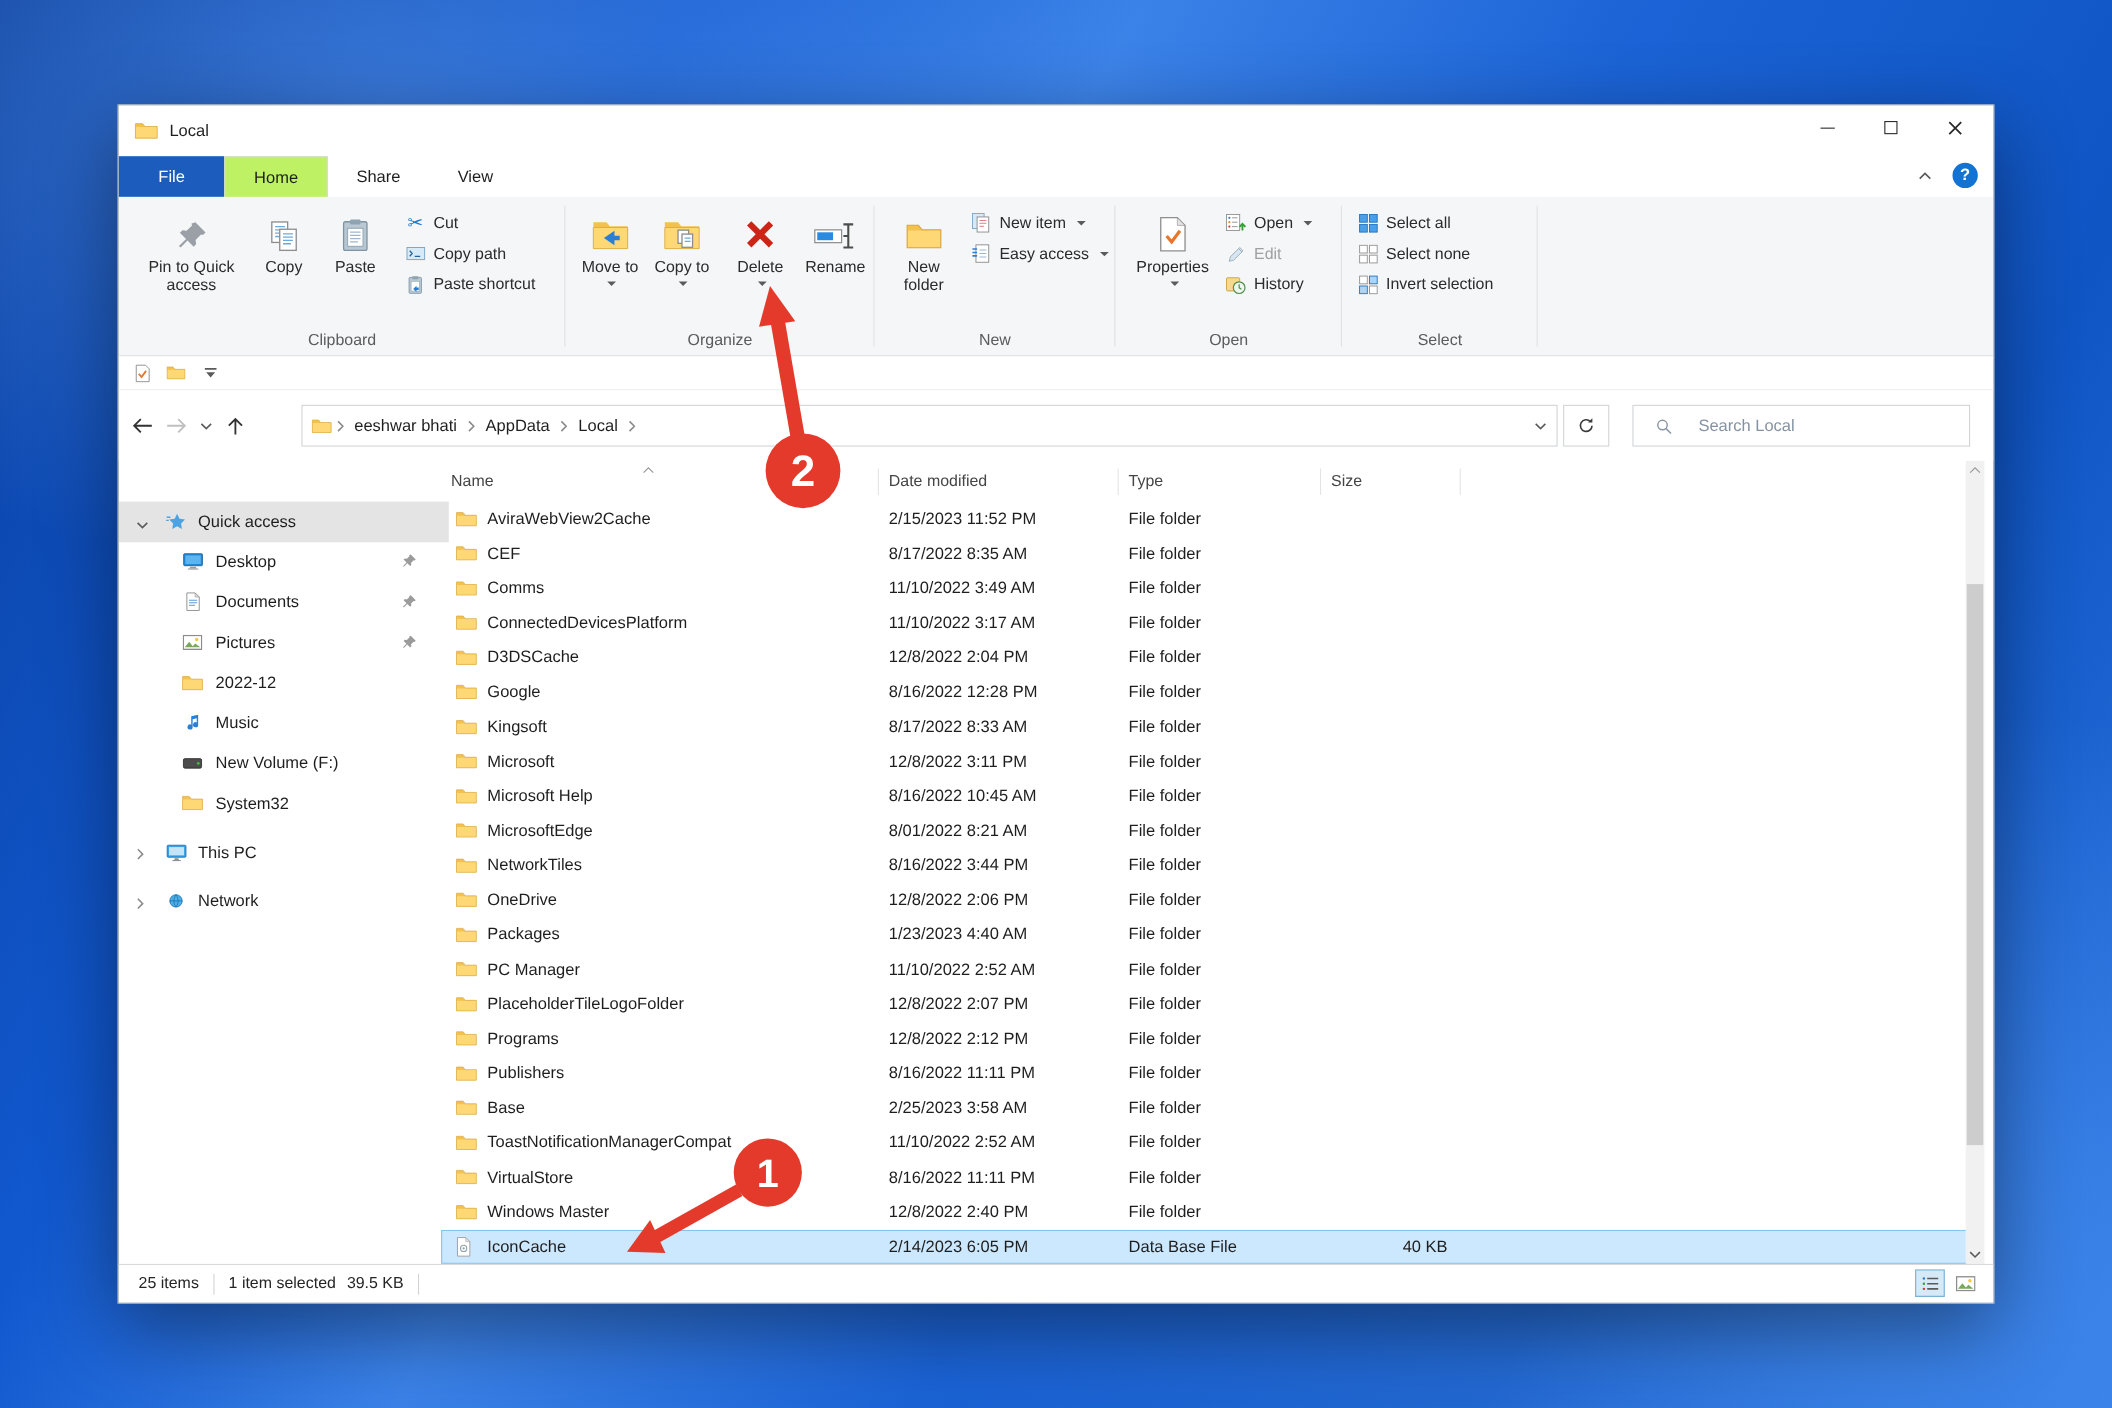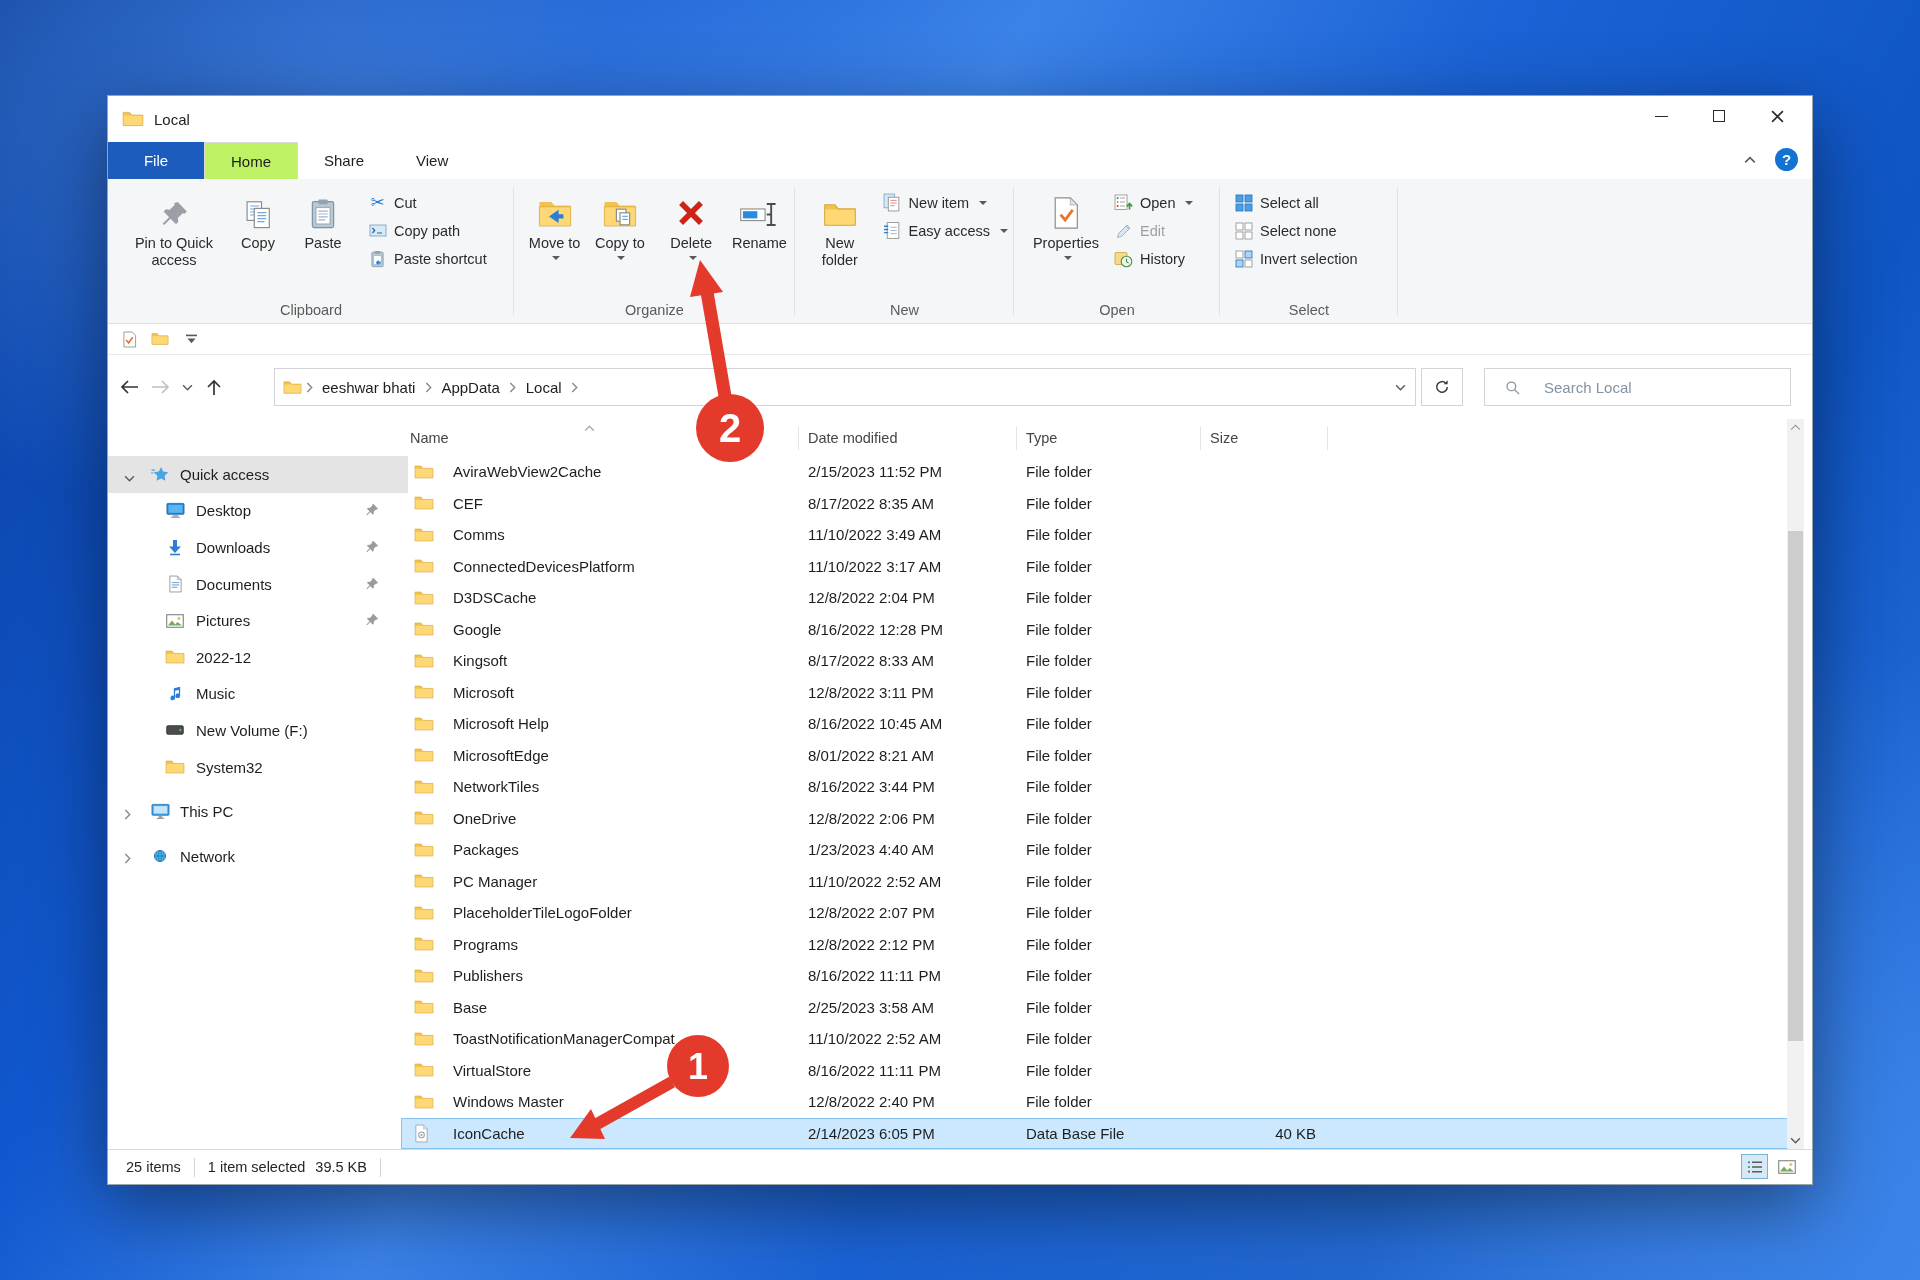--- a/index.html
+++ b/index.html
@@ -73,21 +73,21 @@
   .gap-before { margin-top:8px; }
   
   .list { position:absolute; left:293px; top:323px; width:1388px; bottom:35px; }
   .lheader { position:relative; display:flex; height:37px; align-items:center; color:#454545; font-size:14.5px; }
   .hcell { height:24px; display:flex; align-items:center; padding-left:9px; border-right:1px solid #e4e4e4; }
   .hc-name { width:398px; } .hc-date { width:218px; } .hc-type { width:184px; } .hc-size { width:127px; }
   .sort-caret { position:absolute; left:183px; top:0px; width:12px; height:8px; }
   .rows { position:absolute; top:37px; left:0; right:0; bottom:0; }
   .frow { display:flex; height:31.5px; align-items:center; }
   .frow.sel { background:#cce8ff; box-shadow:inset 0 0 0 1px #86c4ef; }
-  .c-name { width:398px; display:flex; align-items:center; gap:19px; padding-left:13px; }
+  .c-name { width:398px; display:flex; align-items:center; gap:9px; padding-left:13px; }
   .c-name .fic { width:20px; height:18px; flex:none; display:flex; align-items:center; }
   .c-date { width:218px; padding-left:9px; }
   .c-type { width:184px; padding-left:9px; }
   .c-size { width:127px; text-align:right; padding-right:12px; }
   
   .vscroll { position:absolute; right:8px; top:323px; width:17px; bottom:35px; background:#f1f1f1; }
   .vs-btn { position:absolute; left:0; right:0; height:17px; display:flex; align-items:center; justify-content:center; }
   .vs-up { top:0; } .vs-dn { bottom:0; }
   .vs-thumb { position:absolute; left:1px; right:1px; top:112px; height:510px; background:#cdcdcd; }
   
@@ -521,32 +521,20 @@
               <rect x="5" y="15.1" width="10" height="1.1" fill="#9a9a9a"></rect>
             </svg>
           </span>
     <span class="lbl">Desktop</span>
     <span class="pin"><svg viewBox="0 0 16 16" width="14" height="14">
               <path d="M9.6 1.2l5.2 5.2-1.3 1.2-.9-.3-2.7 2.7.3 2-1.2 1.3-3-3-3.6 3.6-.8-.8 3.6-3.6-3-3 1.3-1.2 2 .3L8.2 3l-.3-.9z" fill="#8a8a8a"></path>
             </svg></span>
   </div>
         <div class="side-row side-child">
     <span class="ic">
-            <svg viewBox="0 0 16 17" width="16" height="17">
-              <path d="M6 1h4v6.5h4L8 14 2 7.5h4z" fill="#2a7fd4"></path>
-              <path d="M3 15.5h10" stroke="#2a7fd4" stroke-width="1.6"></path>
-            </svg>
-          </span>
-    <span class="lbl">Downloads</span>
-    <span class="pin"><svg viewBox="0 0 16 16" width="14" height="14">
-              <path d="M9.6 1.2l5.2 5.2-1.3 1.2-.9-.3-2.7 2.7.3 2-1.2 1.3-3-3-3.6 3.6-.8-.8 3.6-3.6-3-3 1.3-1.2 2 .3L8.2 3l-.3-.9z" fill="#8a8a8a"></path>
-            </svg></span>
-  </div>
-        <div class="side-row side-child">
-    <span class="ic">
             <svg viewBox="0 0 16 19" width="15" height="18">
               <path d="M2 1h8l4 4v13H2z" fill="#fff" stroke="#8d8d8d" stroke-width=".9"></path>
               <path d="M10 1l4 4h-4z" fill="#dcdcdc" stroke="#8d8d8d" stroke-width=".5"></path>
               <path d="M4 8h8M4 10.5h8M4 13h6" stroke="#5b9bd5" stroke-width="1"></path>
             </svg>
           </span>
     <span class="lbl">Documents</span>
     <span class="pin"><svg viewBox="0 0 16 16" width="14" height="14">
               <path d="M9.6 1.2l5.2 5.2-1.3 1.2-.9-.3-2.7 2.7.3 2-1.2 1.3-3-3-3.6 3.6-.8-.8 3.6-3.6-3-3 1.3-1.2 2 .3L8.2 3l-.3-.9z" fill="#8a8a8a"></path>
             </svg></span>

